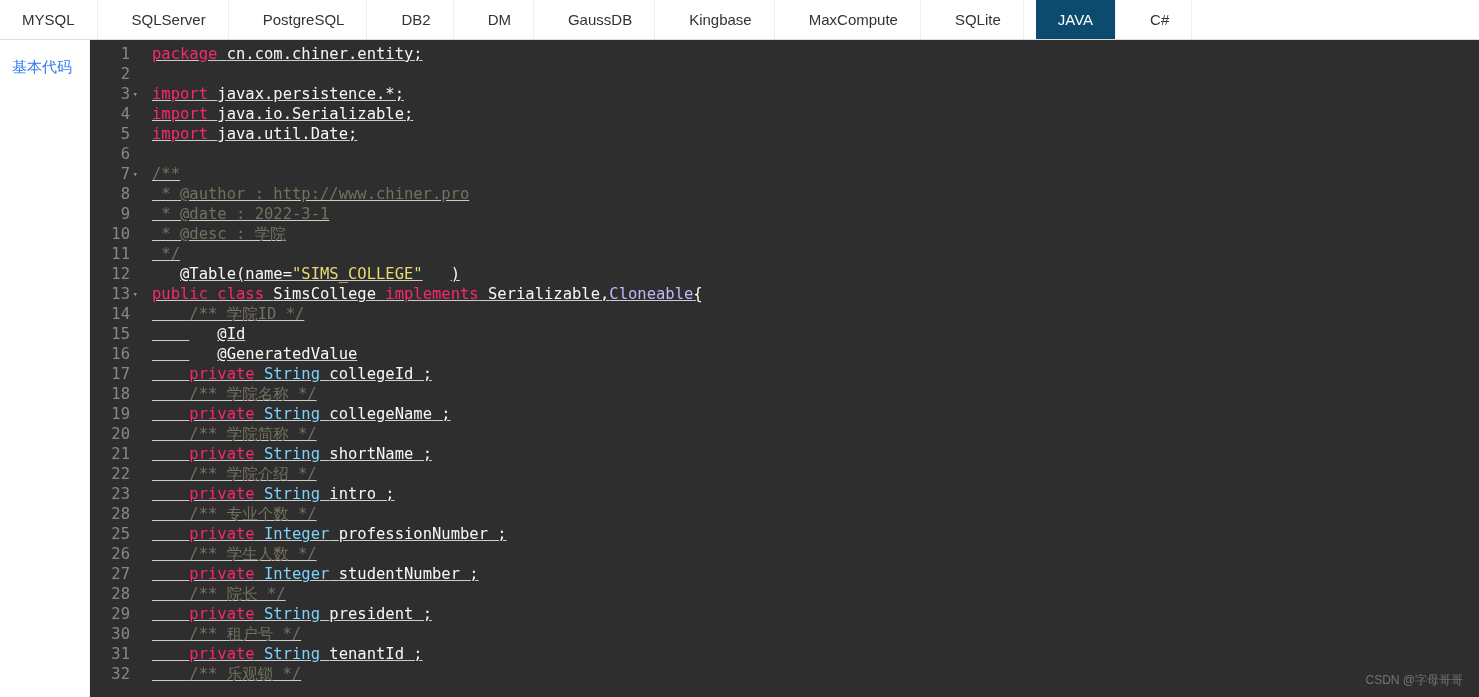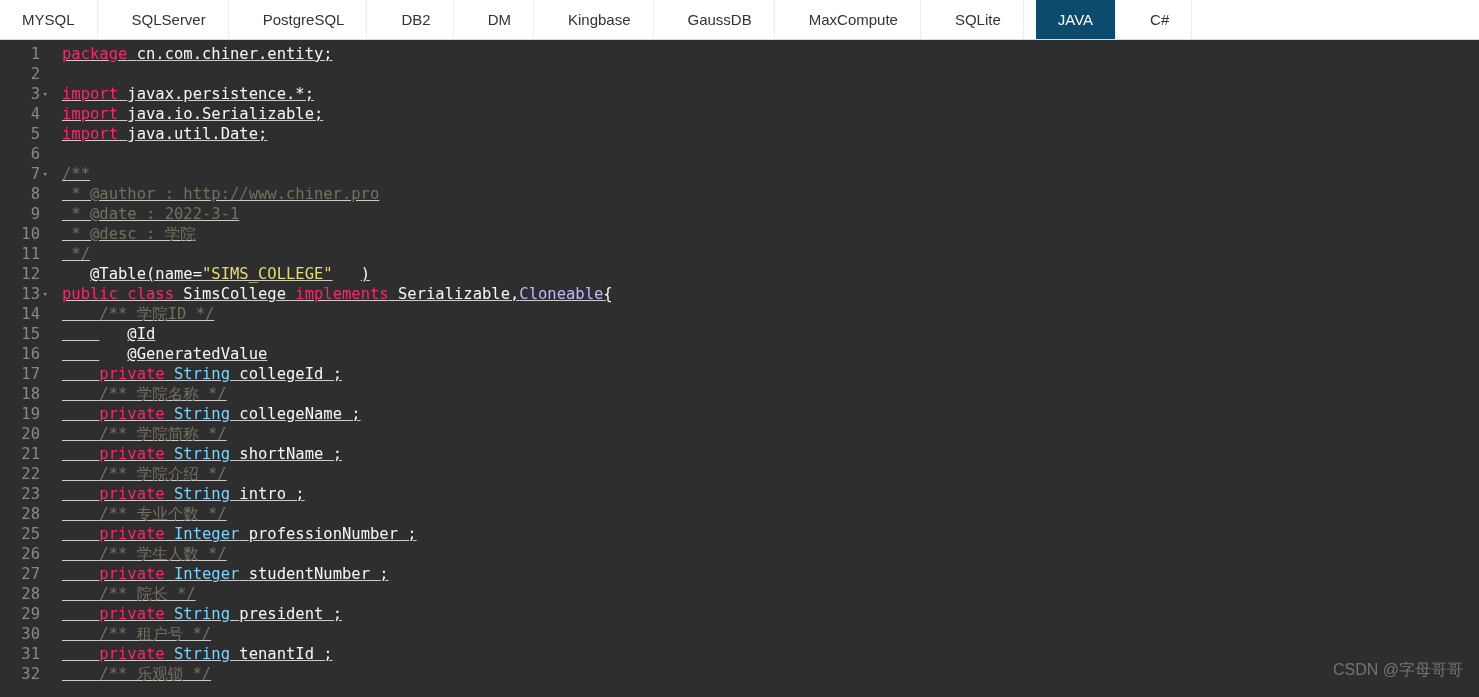--- a/index.html
+++ b/index.html
@@ -94,44 +94,47 @@
     .ident { color: #f8f8f2; }
     .pkg { color: #f8f8f2; }
     .ann { color: #f8f8f2; margin-left: 28px; }
     .iface { color: #c4b5fd; margin-top: 40px; }
     .right-panel {
       flex: 1;
       background: #2e2e2e;
     }
     .watermark {
       position: absolute;
-      bottom: 16px;
+      bottom: 8px;
       right: 16px;
       color: rgba(200,200,200,0.45);
-      font-size: 16px;
+      font-size: 12px;
     }
   </style>
 </head>
 <body>
 
 <div class="tabs" id="tabs-container">
     <div class="tab">MYSQL</div>
     <div class="tab">SQLServer</div>
     <div class="tab">PostgreSQL</div>
     <div class="tab">DB2</div>
     <div class="tab">DM</div>
+    <div class="tab">GaussDB</div>
     <div class="tab">Kingbase</div>
-    <div class="tab">GaussDB</div>
     <div class="tab">MaxCompute</div>
     <div class="tab">SQLite</div>
     <div class="tab active">JAVA</div>
     <div class="tab">C#</div>
   </div>
 
 <div class="main">
+  <div class="sidebar">
+    <div class="sidebar-item">基本代码</div>
+  </div>
   <div class="editor-wrap">
     <div class="editor">
       <div class="gutter" id="gutter">
           <div class="ln">1</div>
           <div class="ln">2</div>
           <div class="ln fold-marker">3</div>
           <div class="ln">4</div>
           <div class="ln">5</div>
           <div class="ln">6</div>
           <div class="ln fold-marker">7</div>

